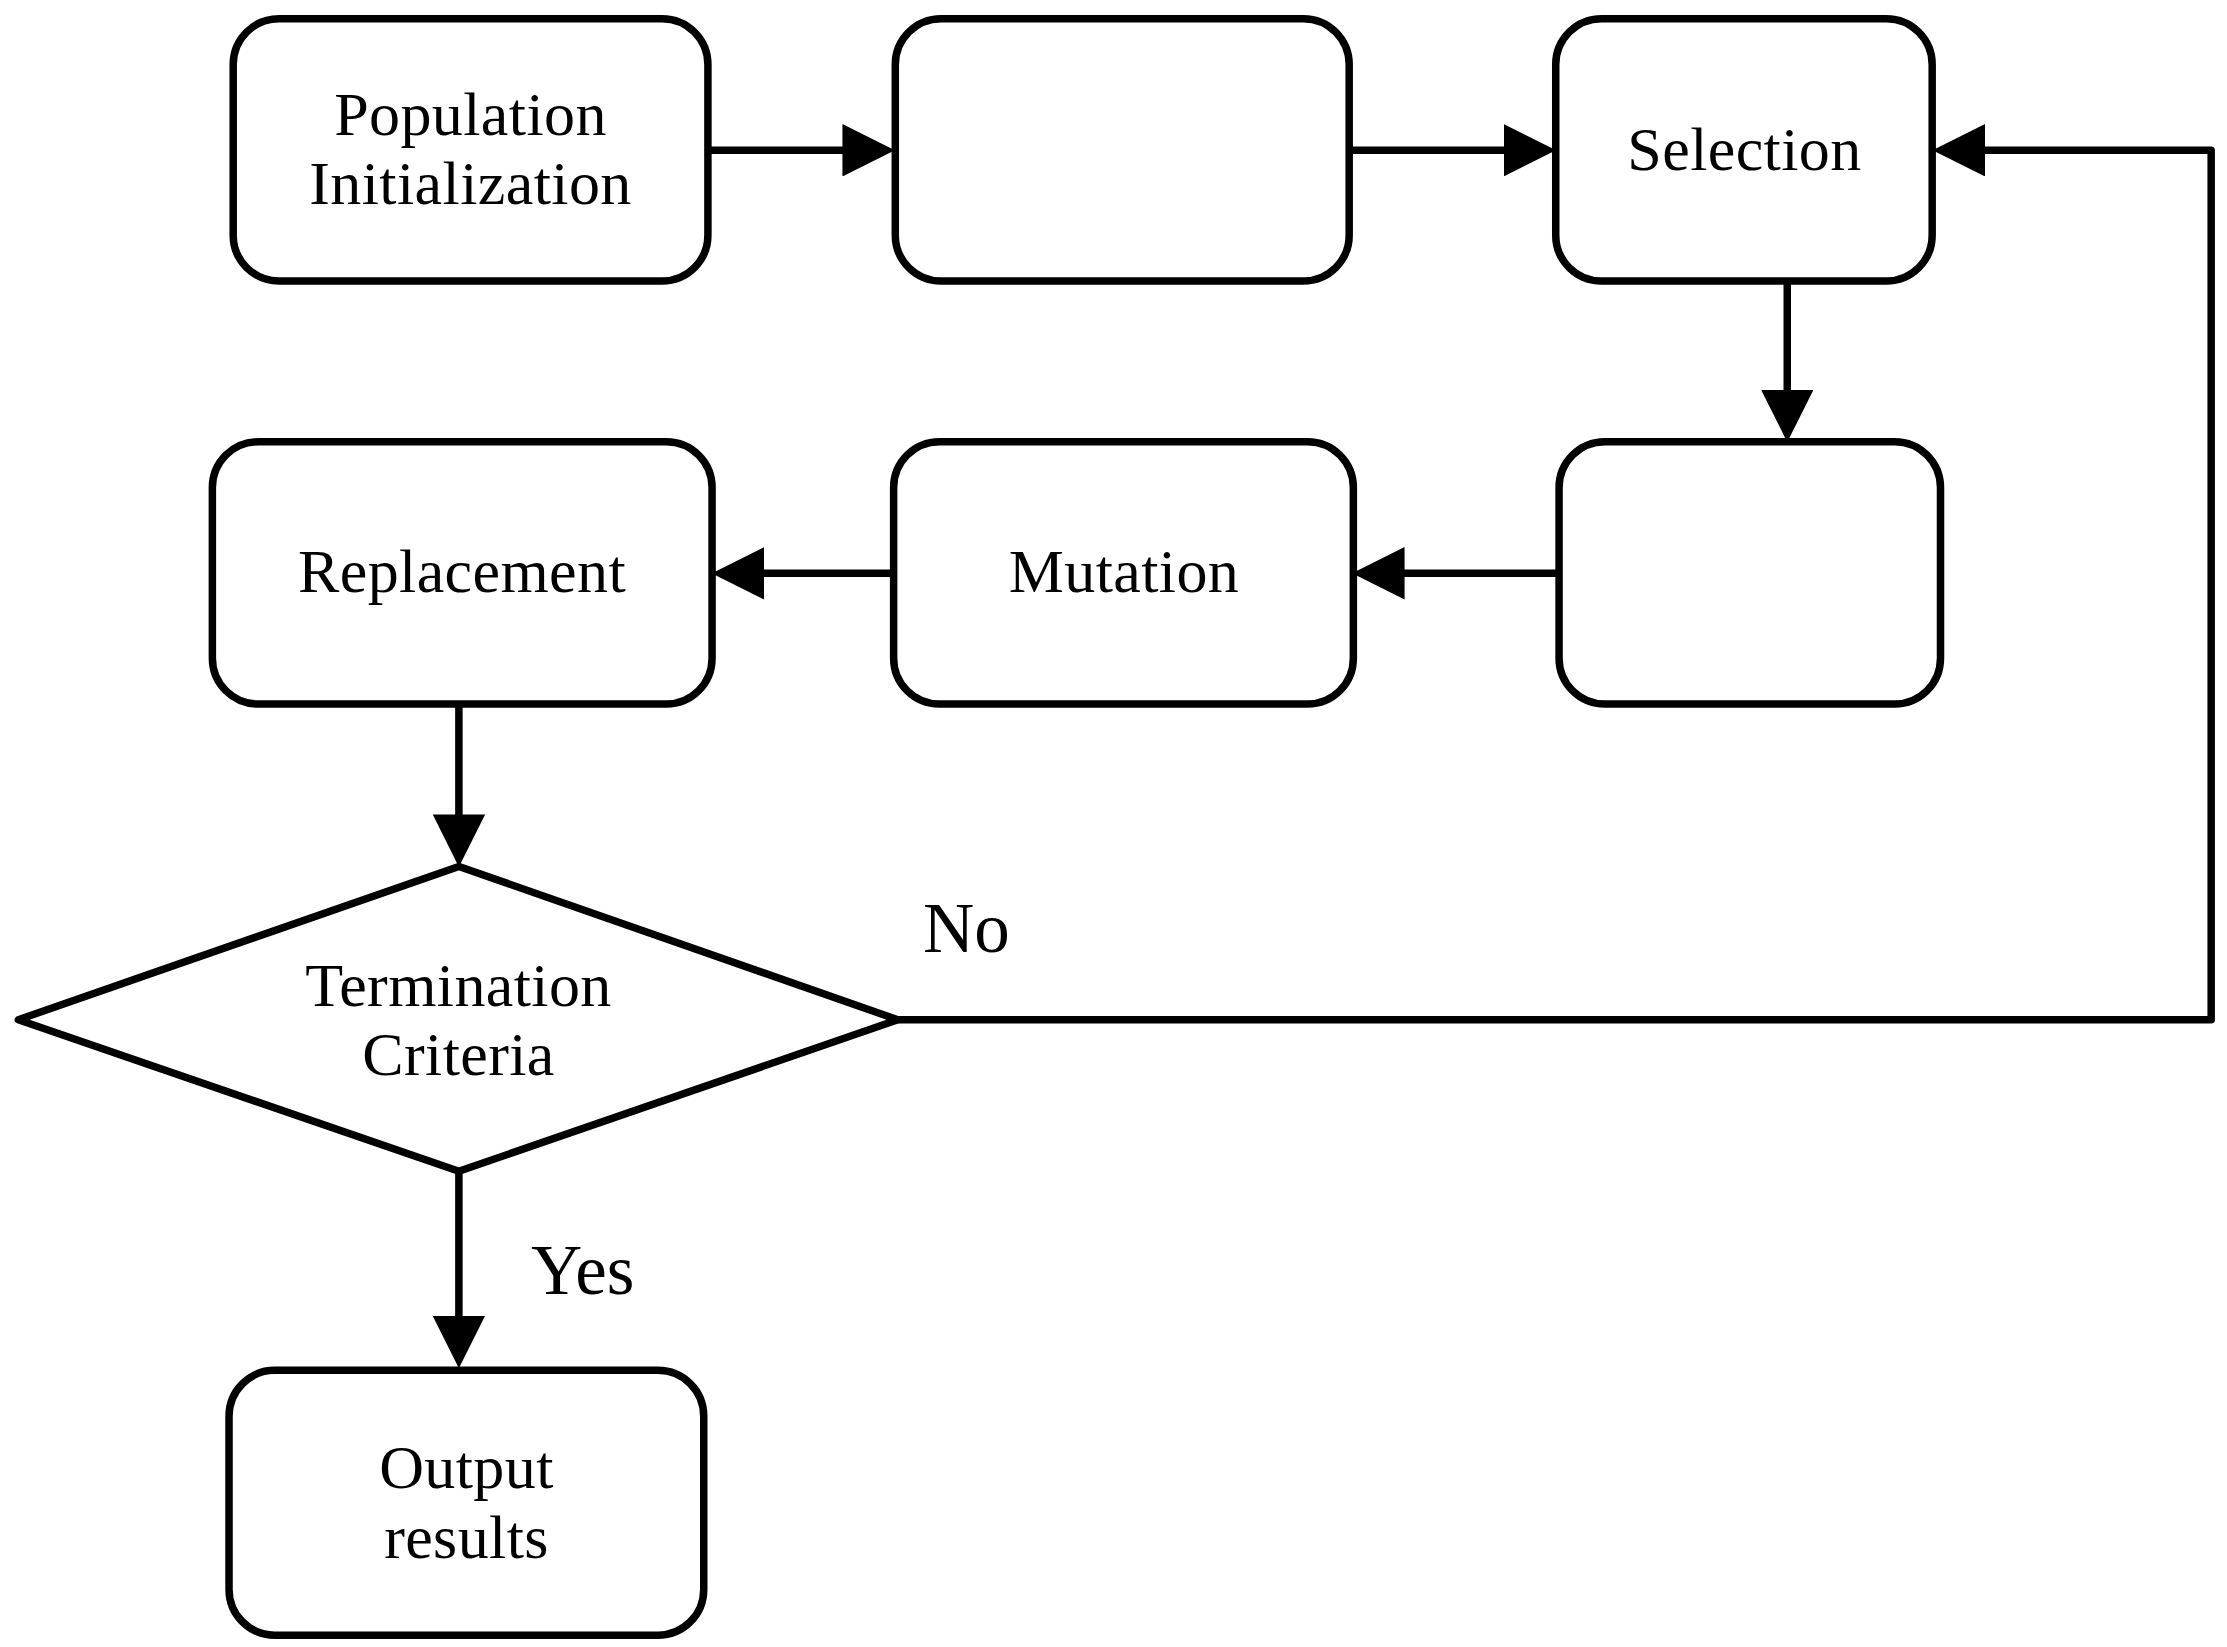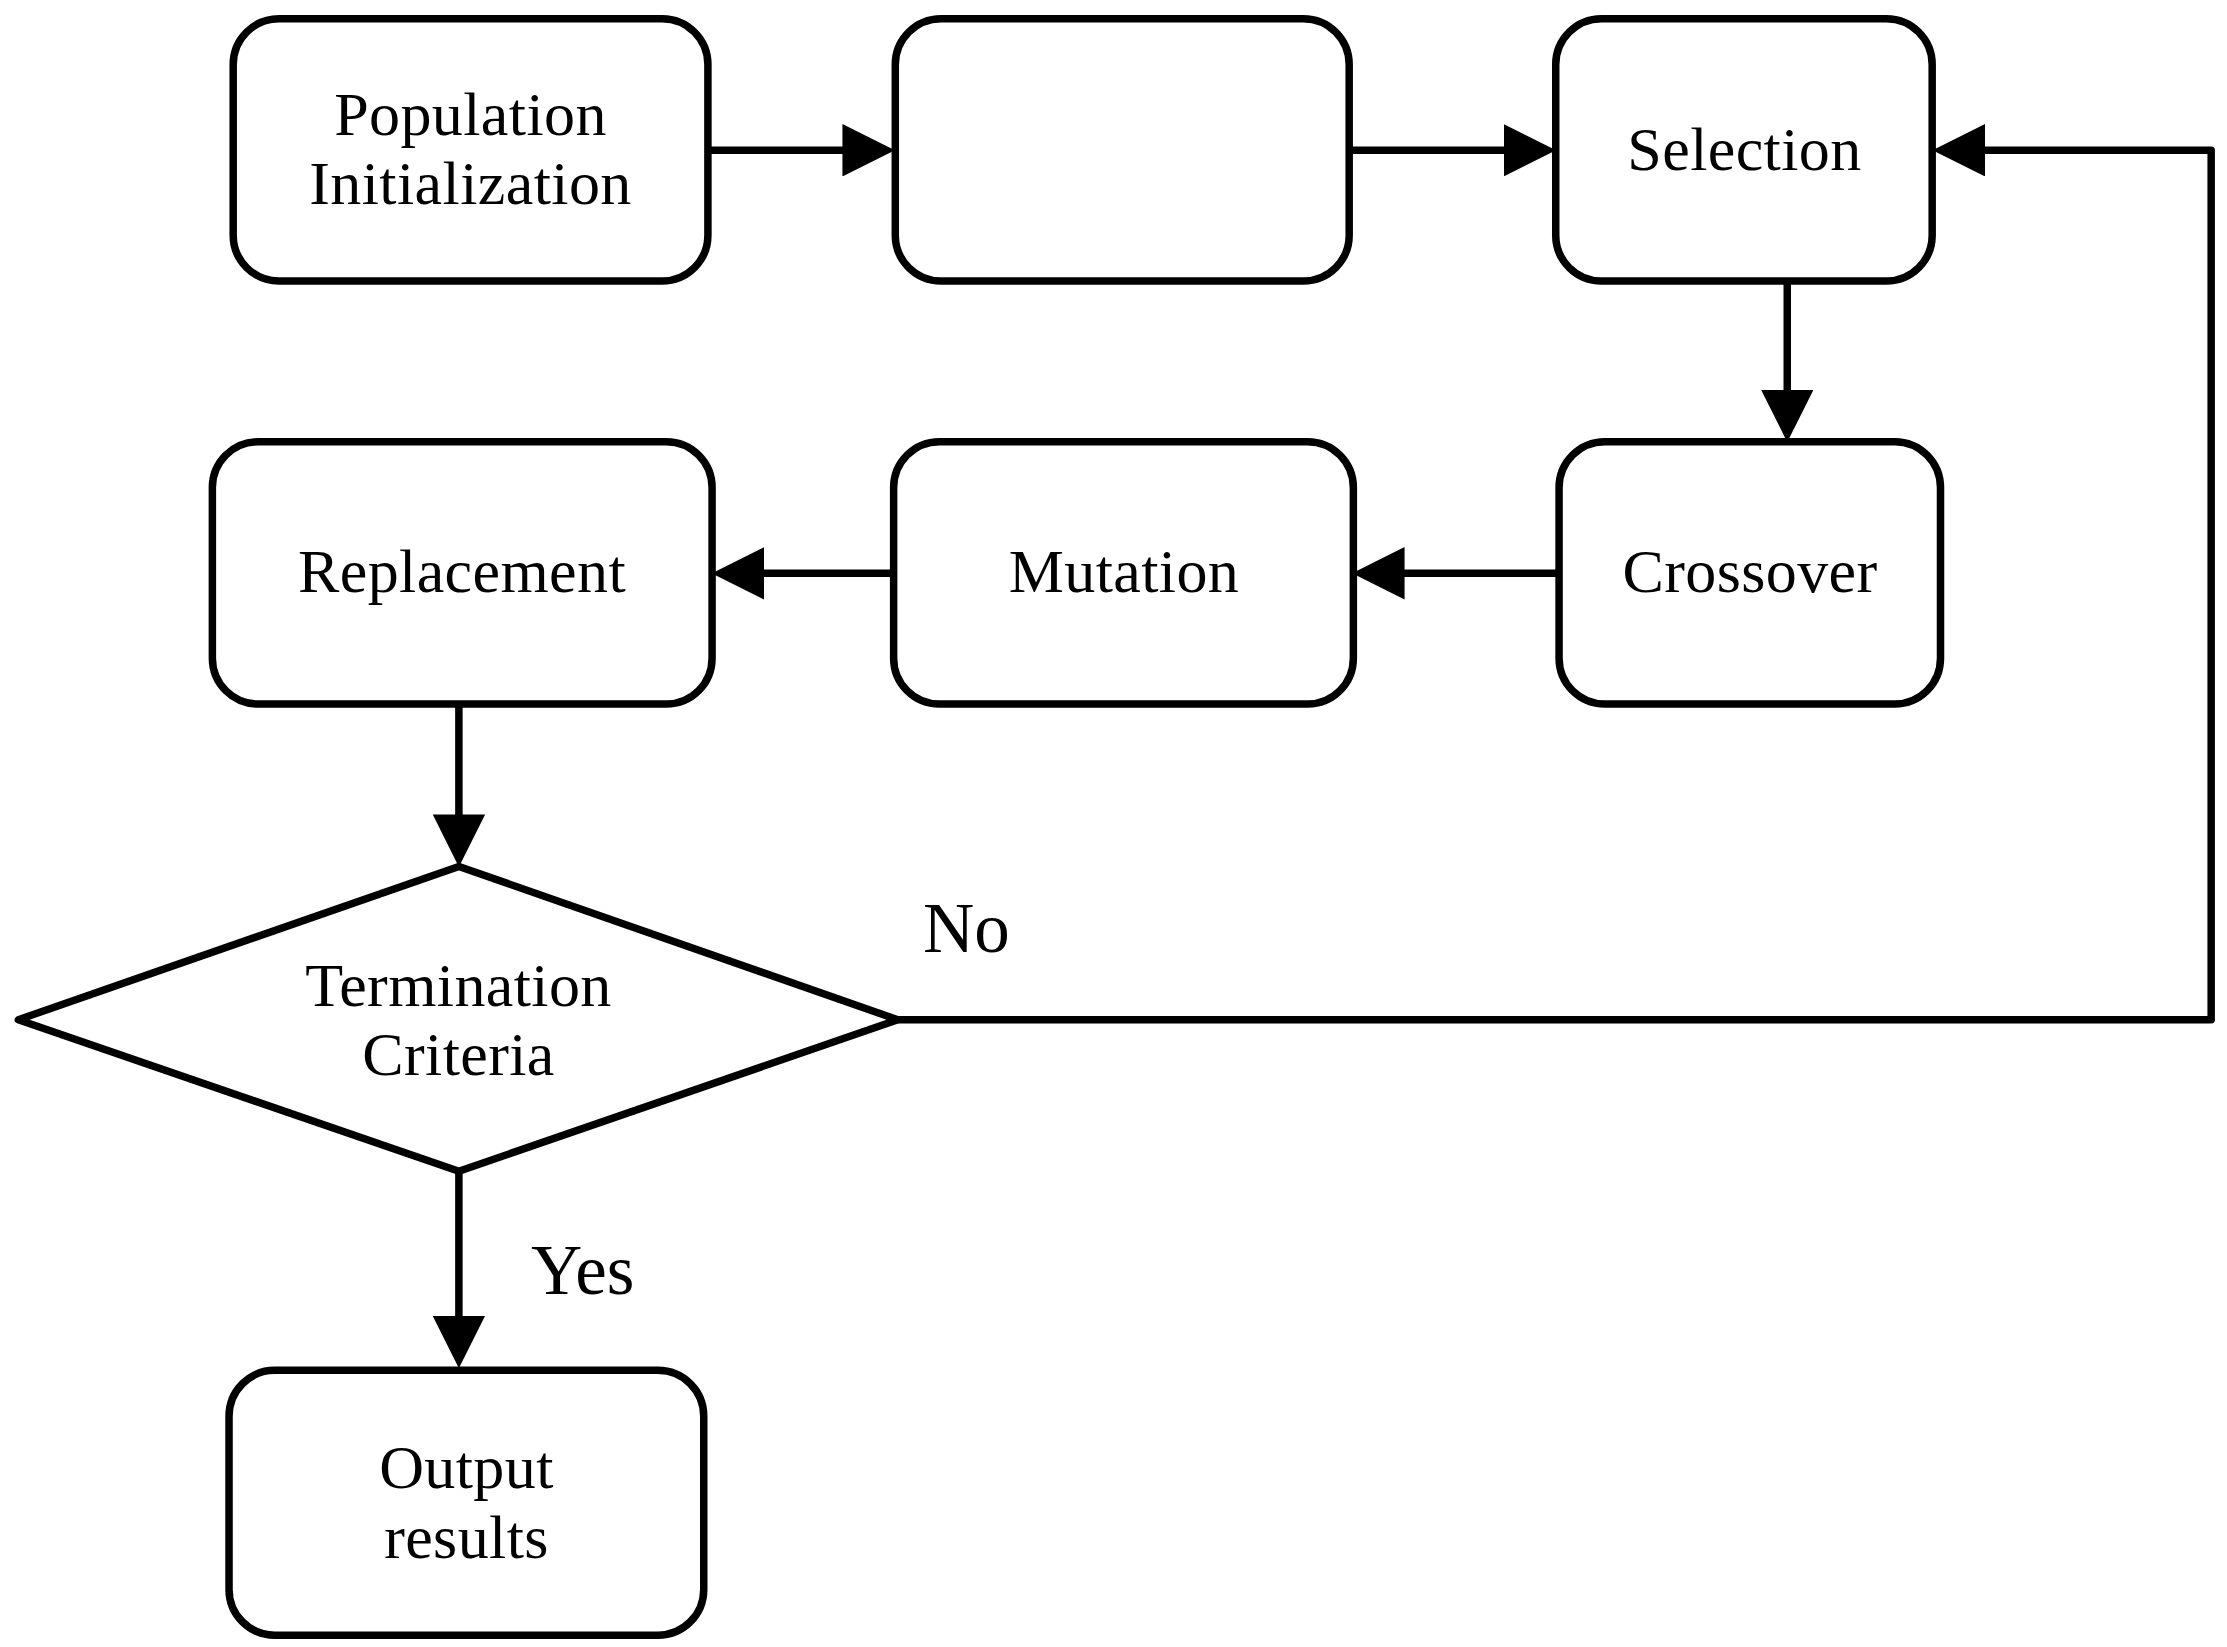--- a/index.html
+++ b/index.html
@@ -94,21 +94,20 @@
       <line x1="551" y1="1406" x2="551" y2="1632" marker-end="url(#arrowhead)"></line>
     </g>
   </svg>
 
   <div class="node-label" style="left:233px; top:18.3px; width:475px; height:262px;">Population
 Initialization</div>
 
 
   <div class="node-label" style="left:1556px; top:18.3px; width:377px; height:262px;">Selection</div>
 
-  <div class="node-label" style="left:1559px; top:441px; width:382px; height:262px;">Crossover</div>
 
   <div class="node-label" style="left:894px; top:441px; width:460px; height:262px;">Mutation</div>
 
   <div class="node-label" style="left:212px; top:441px; width:500px; height:262px;">Replacement</div>
 
   <div class="node-label" style="left:238px; top:893px; width:441px; height:254px;">Termination
 Criteria</div>
 
   <div class="node-label" style="left:229px; top:1370px; width:475px; height:265px;">Output
 results</div>

